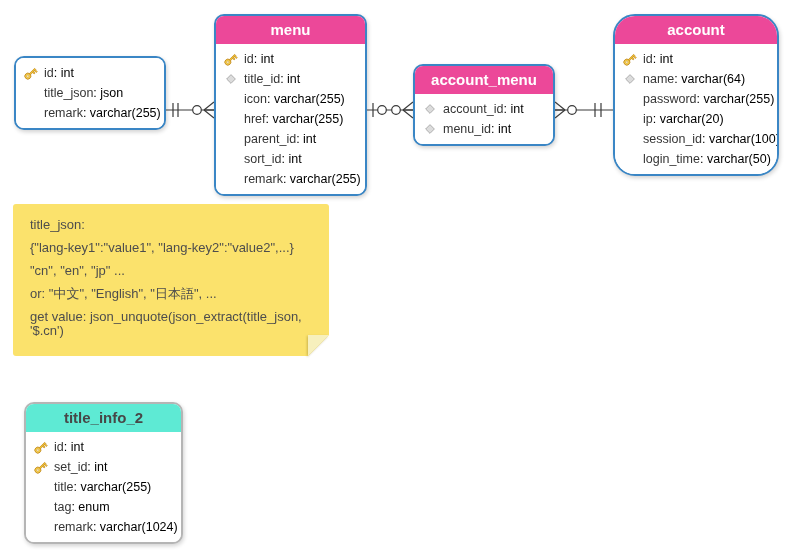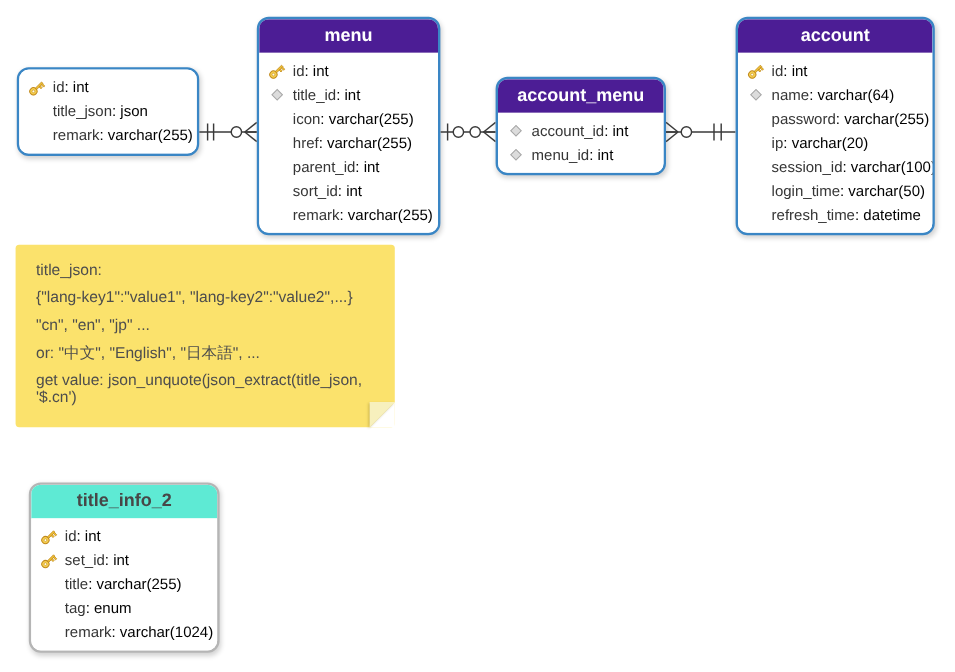--- a/index.html
+++ b/index.html
@@ -17,21 +17,21 @@
     background: #ffffff;
     overflow: hidden;
     box-shadow: 1px 2px 4px rgba(0,0,0,0.18);
     box-sizing: border-box;
   }
   .table .hdr {
     height: 28px; line-height: 28px;
     text-align: center;
     font-size: 15px; font-weight: bold;
     color: #ffffff;
-    background: #4c1d95;
+    background: #ec4899;
   }
   .table.gray { border-color: #b5b5b5; }
   .table.gray .hdr { background: #5eead4; color: #474747; }
   .table .tbody { padding: 5px 0 5px 0; background: #ffffff; }
   .row {
     display: flex; align-items: center;
     height: 20px;
     padding: 0 6px 0 7px;
     white-space: nowrap;
   }
@@ -182,21 +182,21 @@
       <span class="ic">
             <svg viewBox="0 0 14 14" width="12" height="12" style="margin-left:2px">
               <rect x="3.4" y="3.4" width="7.2" height="7.2" transform="rotate(45 7 7)" fill="#dcdcdc" stroke="#a6a6a6" stroke-width="1"></rect>
             </svg>
           </span>
       <span class="fn">menu_id</span>
       <span class="ft">int</span>
     </div>
       </div>
     </div>
-    <div class="table" style="left: 613px; top: 14px; width: 166px;">
+    <div class="table" style="left: 613px; top: 14px; width: 166px; border-radius: 22px;">
       <div class="hdr">account</div>
       <div class="tbody">
         <div class="row">
       <span class="ic">
             <svg viewBox="0 0 16 16" width="15" height="15">
               <g transform="rotate(-45 8 8)">
                 <rect x="6" y="7.2" width="9" height="1.7" fill="#f2c335" stroke="#c18a1f" stroke-width="0.7"></rect>
                 <rect x="10.4" y="8.8" width="1.4" height="2.3" fill="#f2c335" stroke="#c18a1f" stroke-width="0.7"></rect>
                 <rect x="13.1" y="8.8" width="1.4" height="2.9" fill="#f2c335" stroke="#c18a1f" stroke-width="0.7"></rect>
                 <circle cx="4" cy="8" r="3.2" fill="#f6cf4e" stroke="#c18a1f" stroke-width="0.9"></circle>
@@ -228,25 +228,20 @@
     </div>
         <div class="row">
       <span class="ic"></span>
       <span class="fn">session_id</span>
       <span class="ft">varchar(100)</span>
     </div>
         <div class="row">
       <span class="ic"></span>
       <span class="fn">login_time</span>
       <span class="ft">varchar(50)</span>
-    </div>
-        <div class="row">
-      <span class="ic"></span>
-      <span class="fn">refresh_time</span>
-      <span class="ft">datetime</span>
     </div>
       </div>
     </div>
     <div class="table gray" style="left: 24px; top: 402px; width: 159px;">
       <div class="hdr">title_info_2</div>
       <div class="tbody">
         <div class="row">
       <span class="ic">
             <svg viewBox="0 0 16 16" width="15" height="15">
               <g transform="rotate(-45 8 8)">

